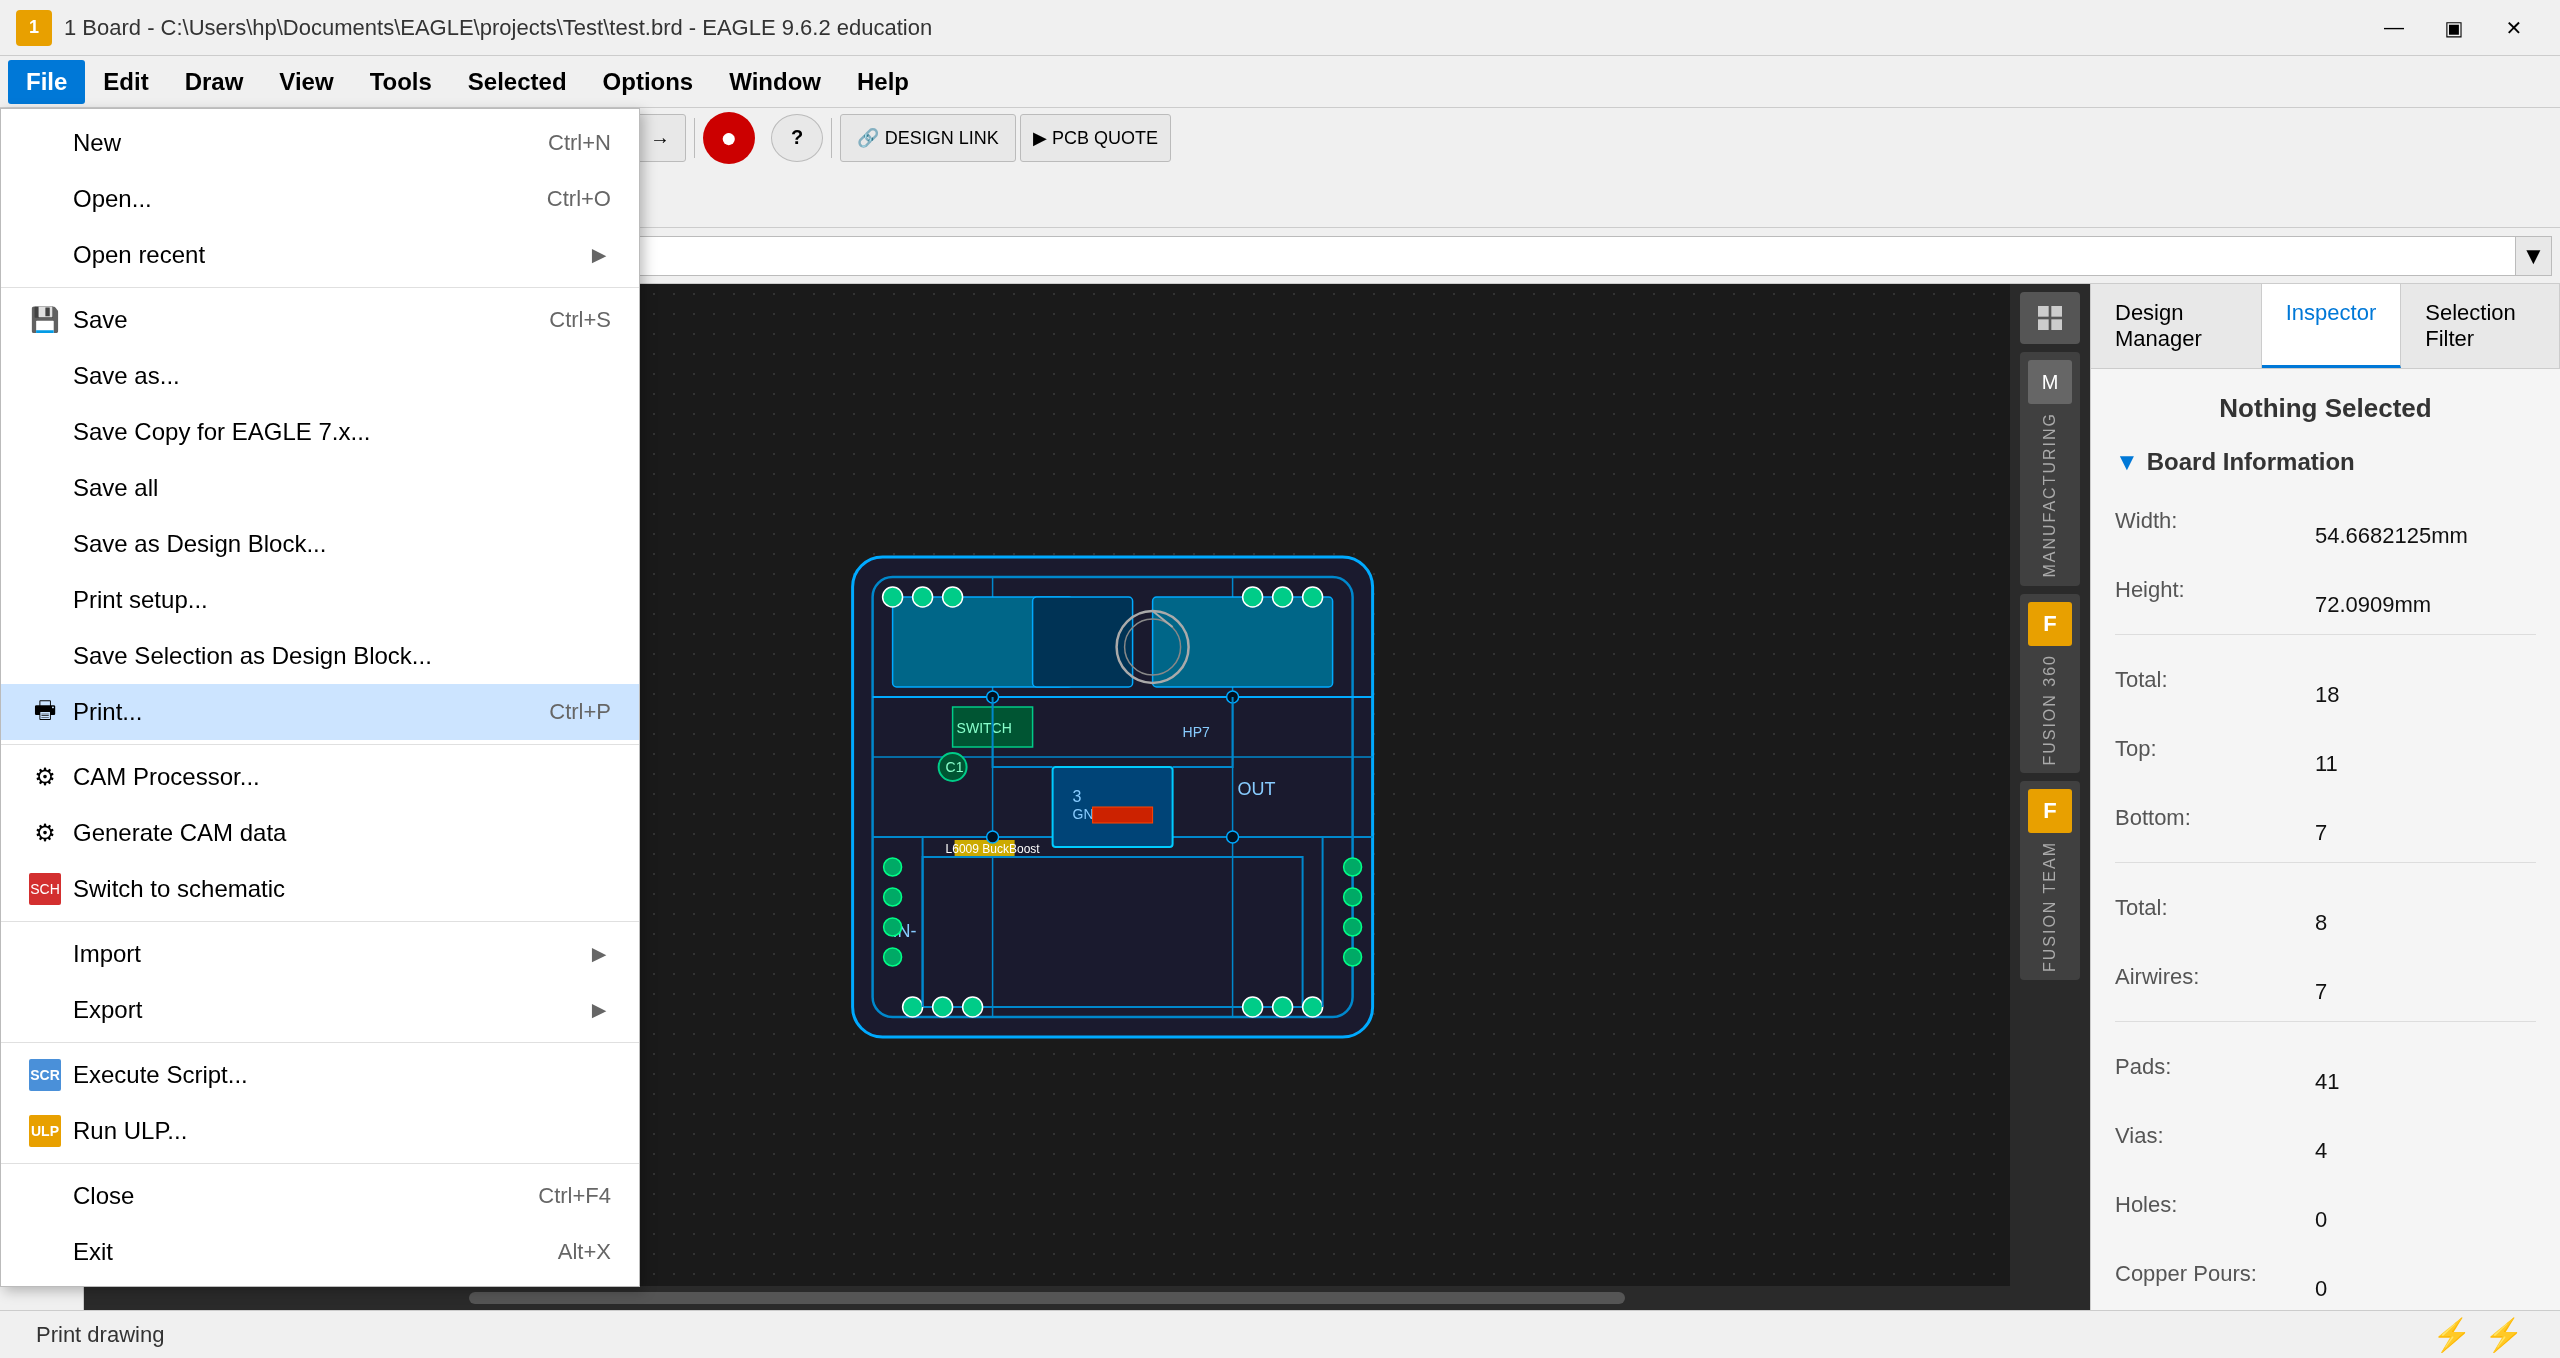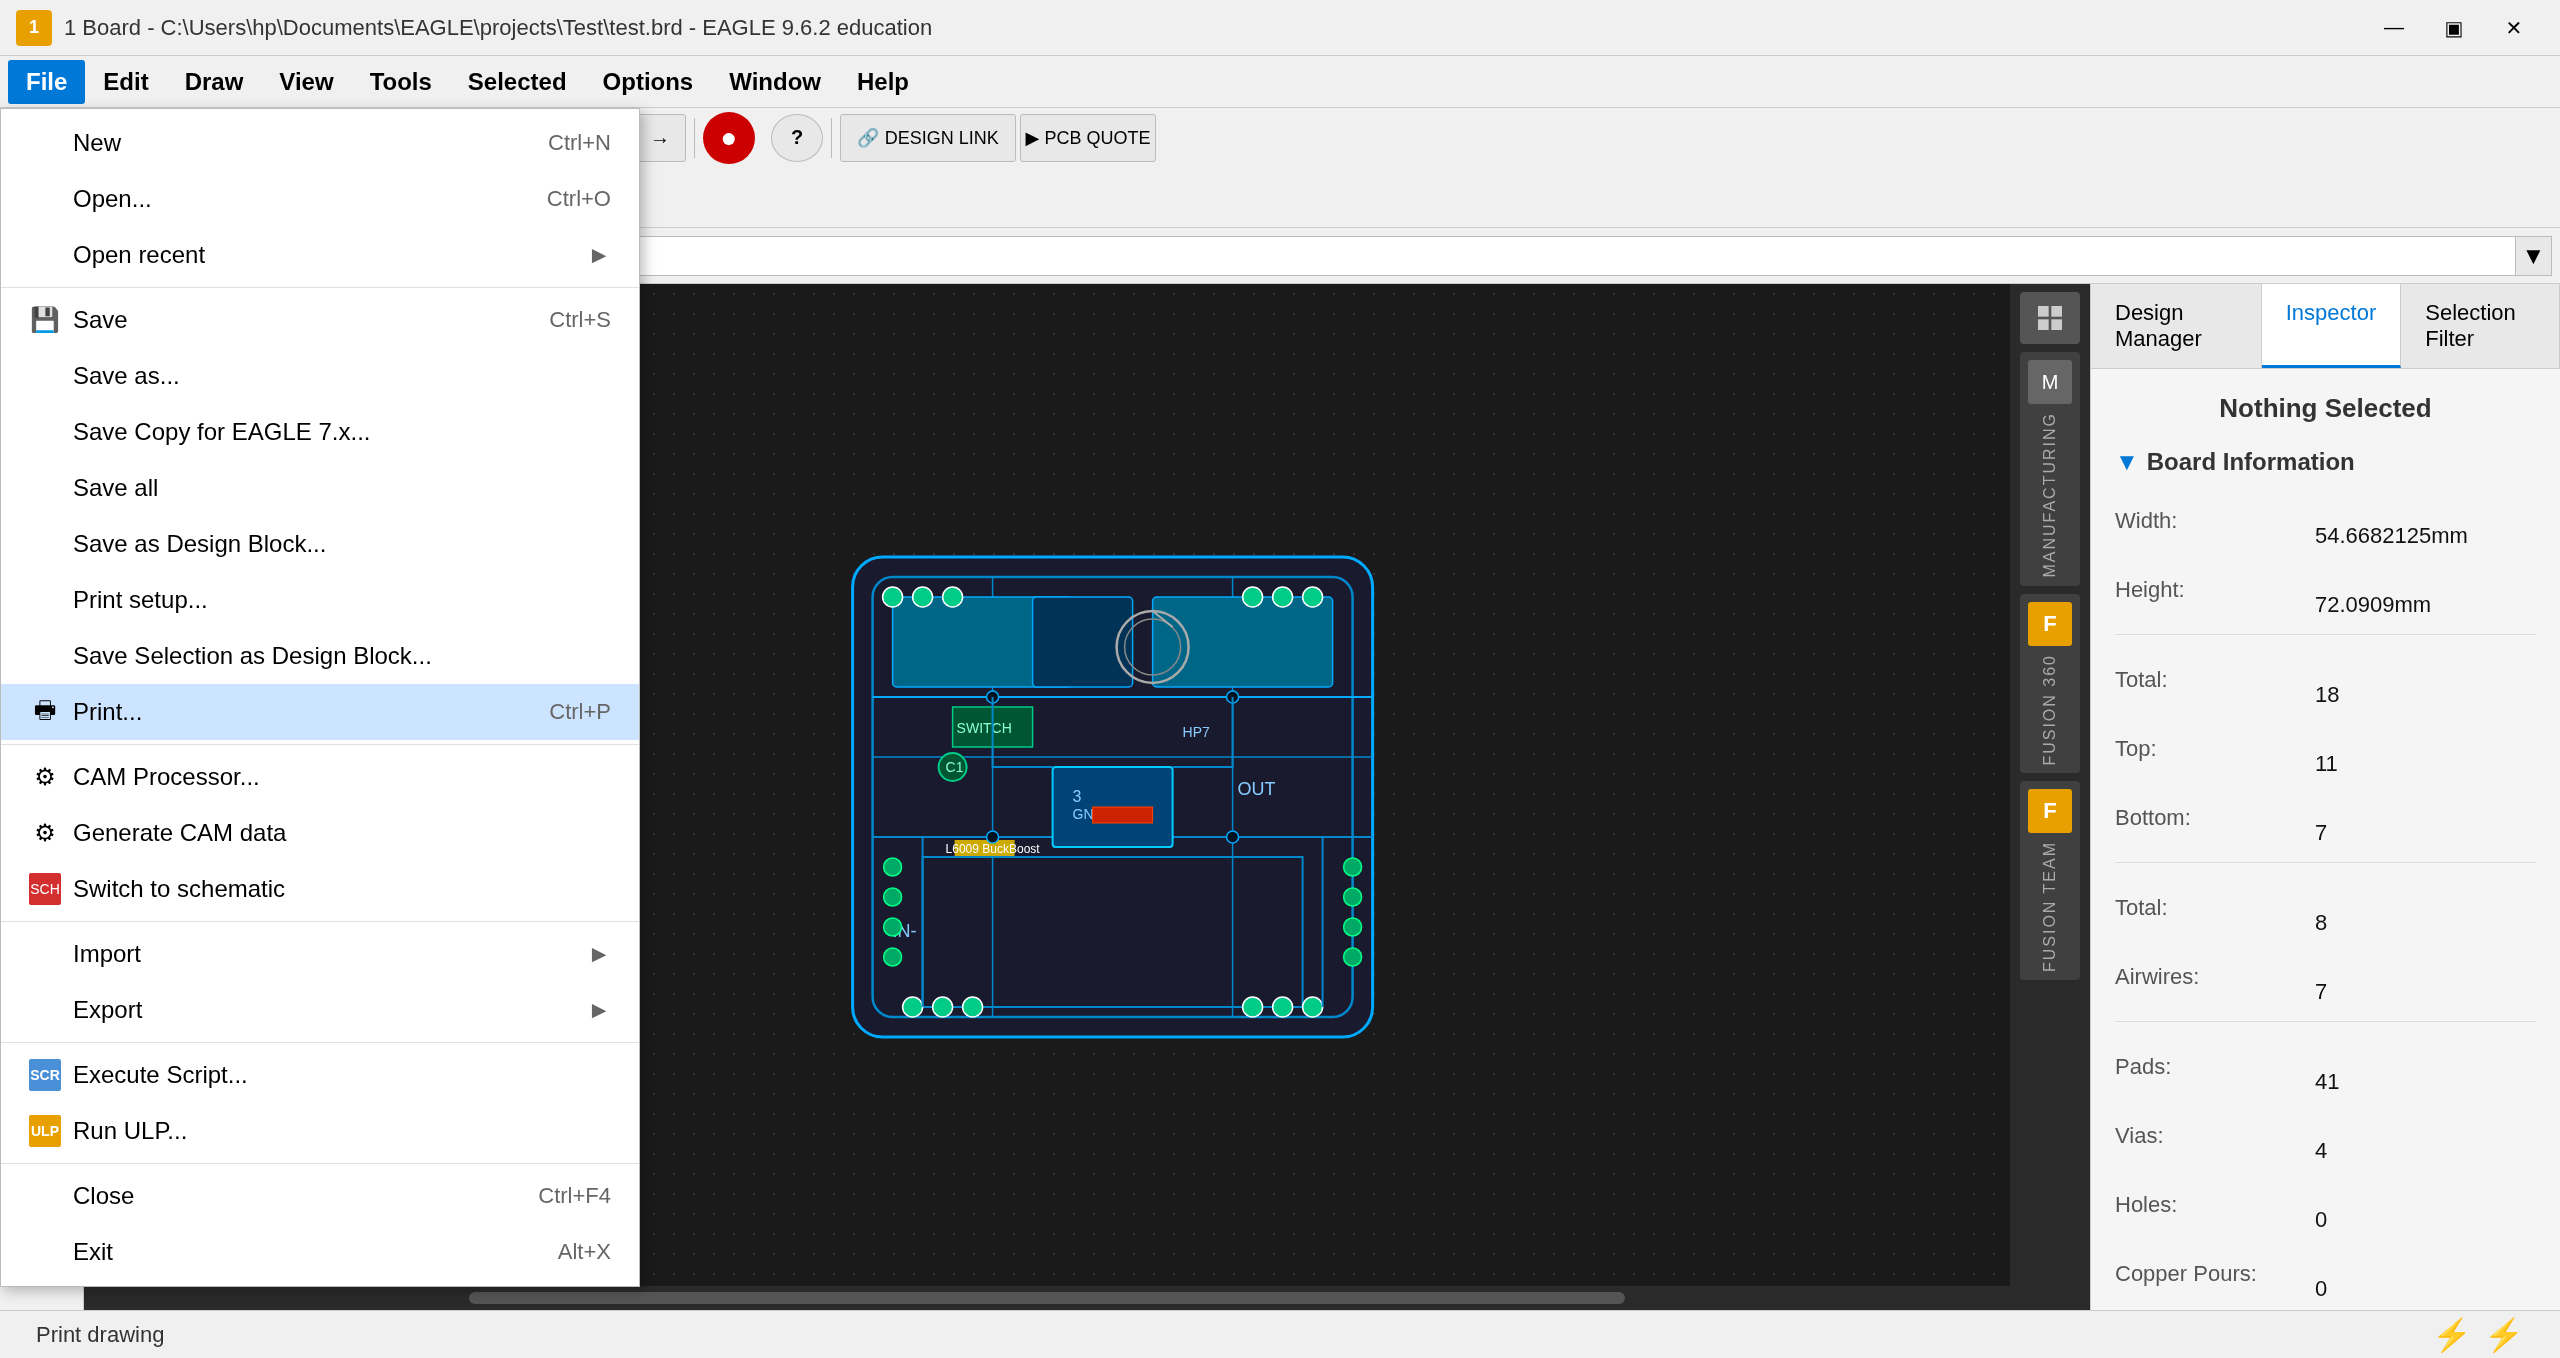--- a/index.html
+++ b/index.html
@@ -453,21 +453,21 @@
     <button class="tb-btn" style="color:red; font-size:28px; font-weight:bold;">✕</button>
     <div class="tb-separator"></div>
     <button class="tb-btn">←</button>
     <button class="tb-btn">→</button>
     <div class="tb-separator"></div>
     <div class="tb-btn-red-circle">●</div>
     <div style="width:8px;"></div>
     <button class="tb-btn" style="border-radius:50%; font-weight:bold;">?</button>
     <div class="tb-separator"></div>
     <button class="tb-btn" style="width:176px; font-size:18px;">🔗 DESIGN LINK</button>
-    <button class="tb-btn" style="width:136px; font-size:18px;">▶ PCB QUOTE</button>
+    <button class="tb-btn" style="width:151px; font-size:18px;">▶ PCB QUOTE</button>
   </div>
   <div id="toolbar-row2">
     <div style="width:340px; height:48px; display:flex; align-items:center; padding: 0 8px; background:#e0e0e0; border:1px solid #bbb; border-radius:3px; margin-right:8px;">
       <span style="font-size:20px; color:#666;">▼</span>
     </div>
     <button class="tb-btn">🎨</button>
     <button class="tb-btn" style="color:green;">⊕</button>
     <button class="tb-btn" style="color:red;">✕</button>
   </div>
 </div>

